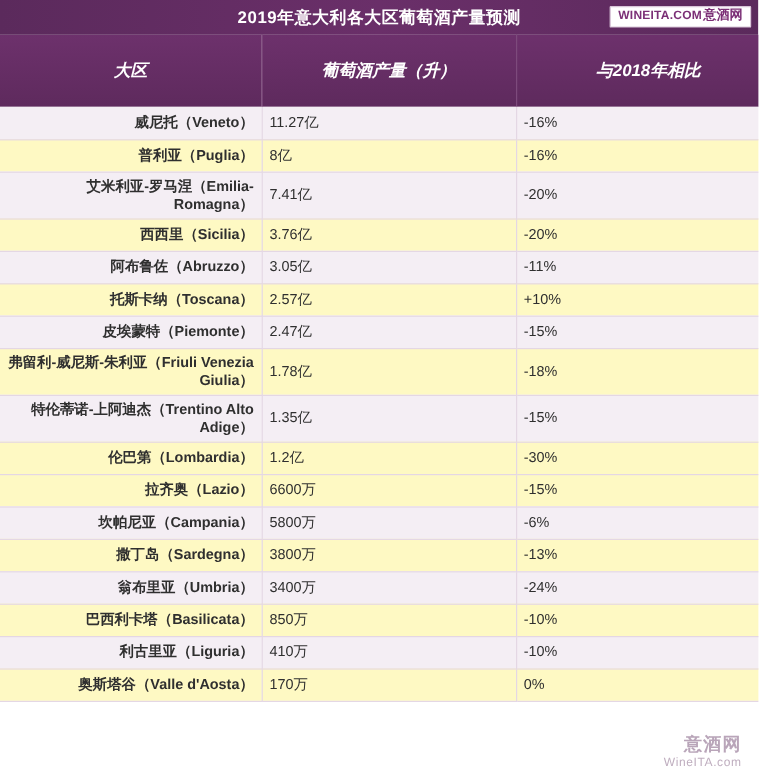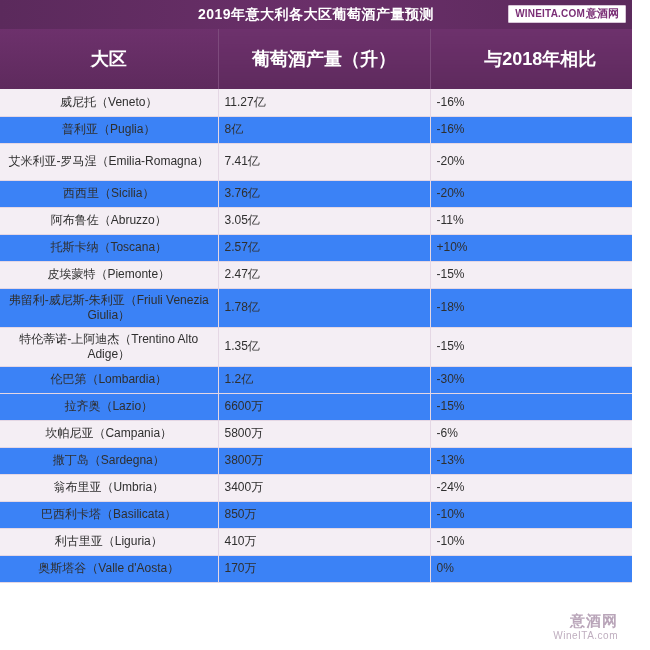--- a/index.html
+++ b/index.html
@@ -69,42 +69,43 @@
     table-layout: fixed;
   }
   col.c1 { width: 218px; }
   col.c2 { width: 212px; }
   col.c3 { width: 220px; }
 
   thead th {
     background: #6b2f6a;
     background: linear-gradient(180deg, #6d316c 0%, #5e2a5d 100%);
     color: #ffffff;
-    font-size: 18px;
+    font-size: 14px;
     font-weight: bold;
     height: 58px;
     text-align: center;
     border-right: 1px solid #7d4a7c;
     vertical-align: middle;
+    font-style: italic;
   }
   thead th:last-child { border-right: none; }
 
   tbody td {
     font-size: 12px;
     color: #2f2f2f;
     vertical-align: middle;
     border-bottom: 1px solid #e4d7e4;
     border-right: 1px solid #e4d7e4;
     padding: 4px 6px;
     line-height: 1.25;
   }
   tbody td:last-child { border-right: none; }
   tbody tr.odd td  { background: #f4eef4; }
-  tbody tr.even td { background: #3b82f6; }
-  tbody tr td:first-child { text-align: center; }
+  tbody tr.even td { background: #fef9c3; }
+  tbody tr td:first-child { text-align: right; font-weight: bold; }
 
   .row-h { height: 27px; }
   .row-h2 { height: 37px; padding-left: 28px; }
 
   
   .watermark {
     position: absolute;
     right: 14px;
     bottom: 8px;
     text-align: right;

